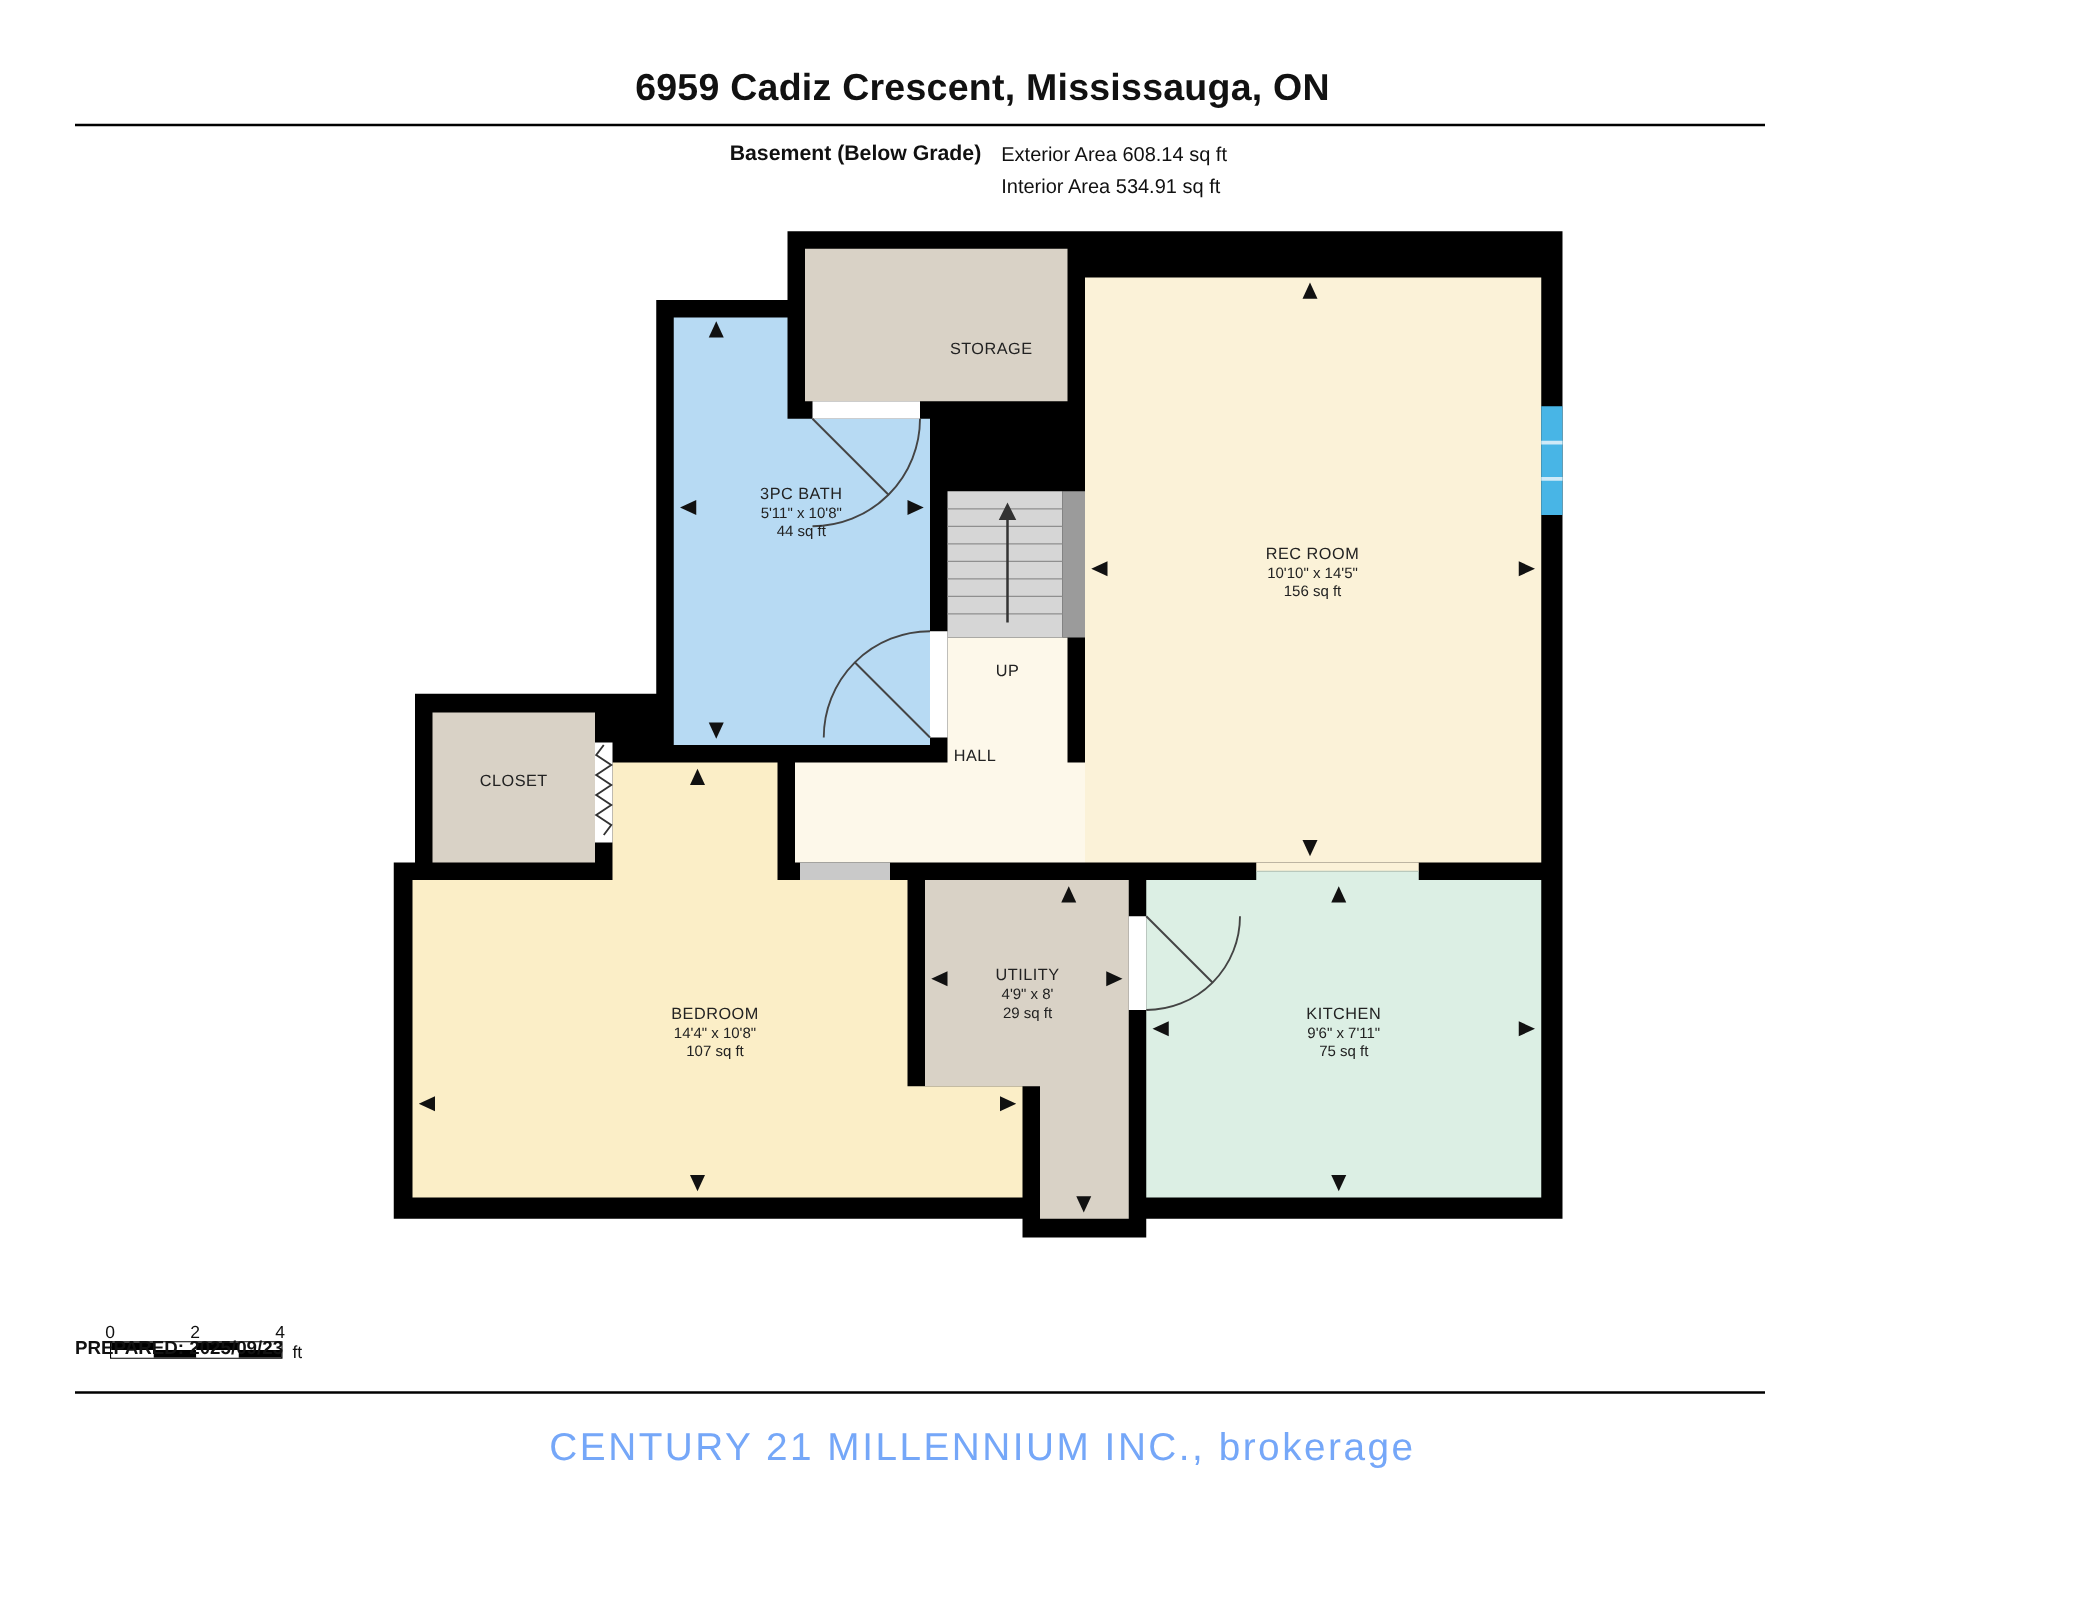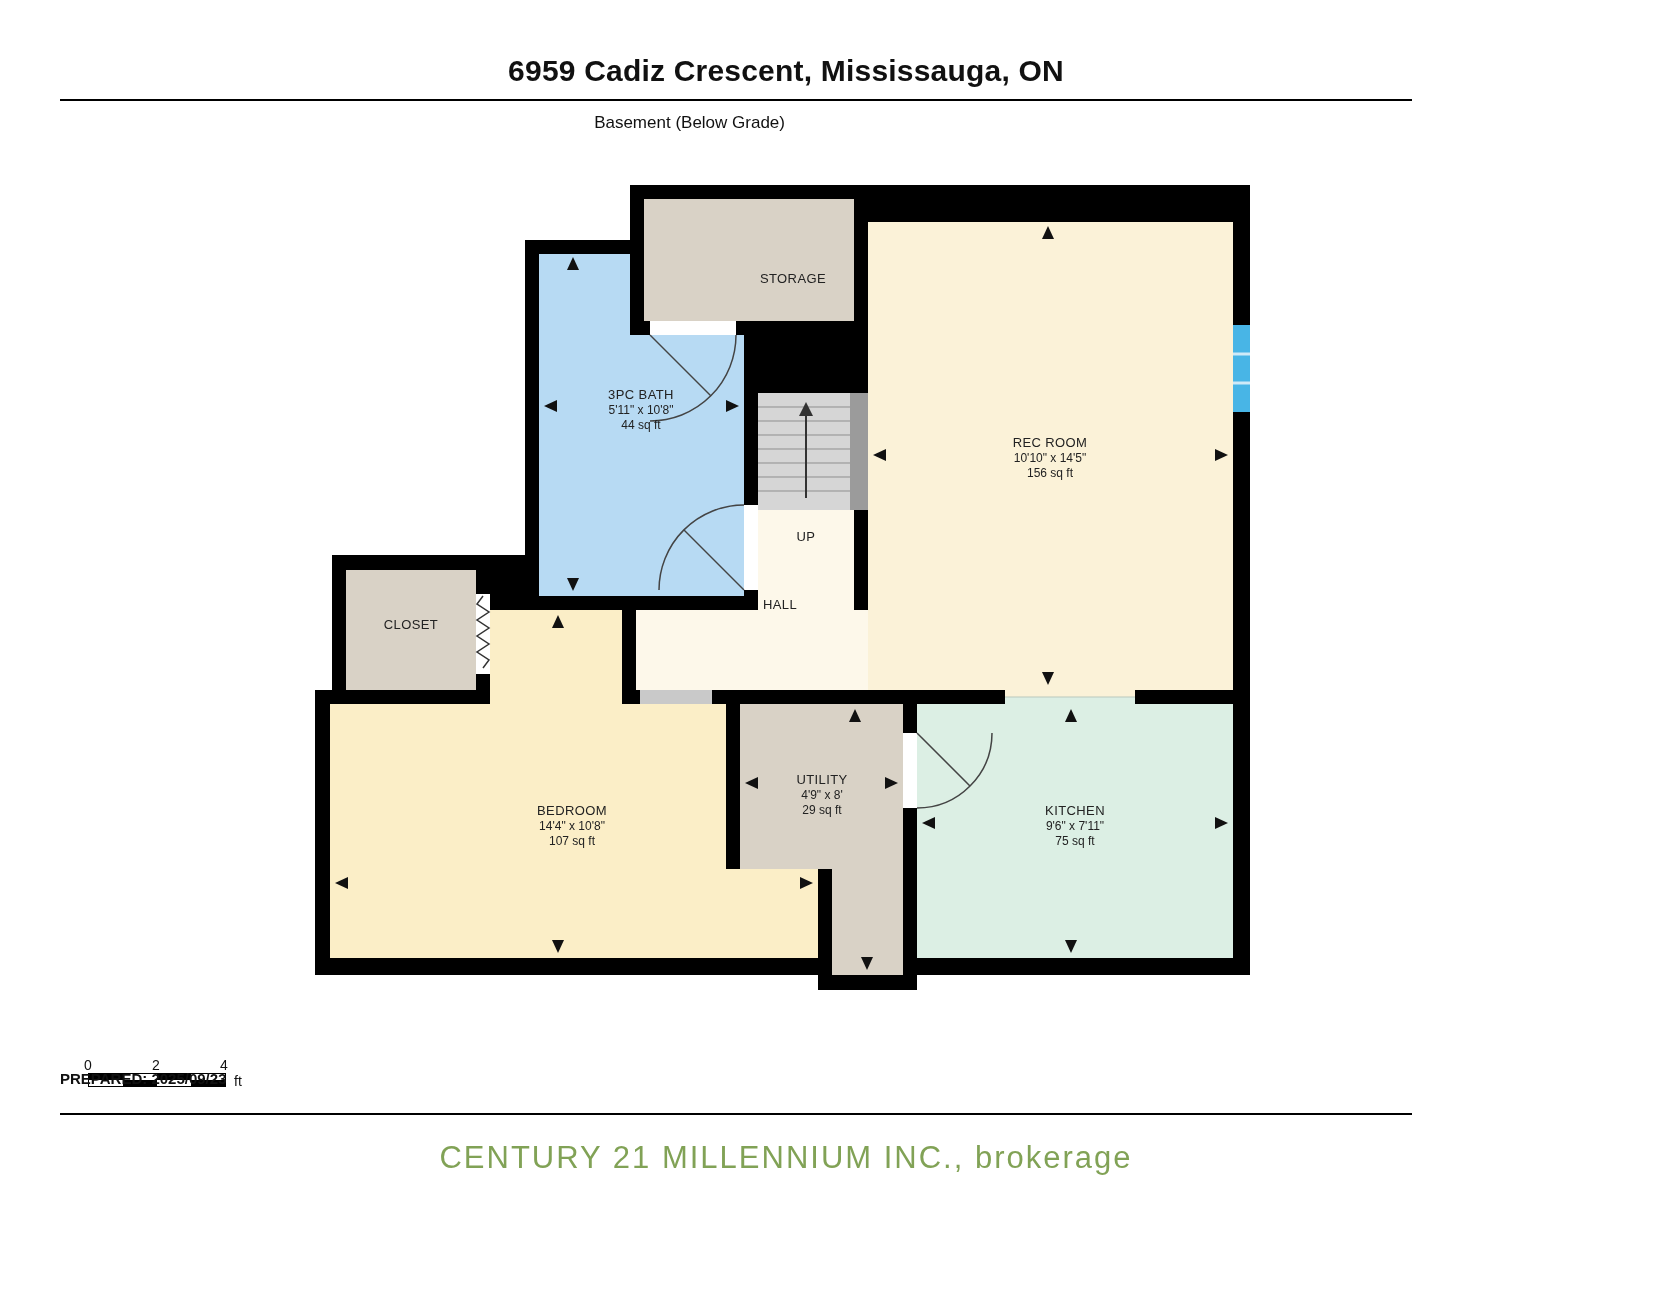--- a/index.html
+++ b/index.html
@@ -4,49 +4,53 @@
 <style>
   html,body{margin:0;padding:0;background:#fff;}
   .page{position:relative;width:1412px;height:1299px;background:#fff;overflow:hidden;
         font-family:"Liberation Sans",sans-serif;color:#111;}
   .title{position:absolute;top:54px;left:60px;width:1452px;margin:0;text-align:center;
          font-size:30px;font-weight:bold;letter-spacing:.2px;}
   .rule{position:absolute;left:60px;width:1452px;background:#000;}
   .rule-top{top:99px;height:2px;}
   .rule-bottom{top:1113px;height:2px;}
   .floor-label{position:absolute;top:113px;left:430px;width:355px;text-align:right;
-               font-size:17px;font-weight:normal;}
+               font-size:17px;font-weight:bold;}
   .areas{position:absolute;top:112px;left:801px;font-size:16px;line-height:25px;}
   .plan-svg{position:absolute;left:300px;top:170px;}
   svg text{font-family:"Liberation Sans",sans-serif;fill:#222;}
   .room-name{font-size:13px;letter-spacing:.4px;}
   .room-dims{font-size:12px;}
   .scalebar{position:absolute;left:88px;top:1057px;font-size:14px;}
   .sb-ticks{position:relative;height:16px;width:136px;}
   .sb-ticks span{position:absolute;transform:translateX(-50%);top:0;}
   .sb-bar{width:136px;height:12px;border:1px solid #000;display:grid;
           grid-template-columns:repeat(4,1fr);grid-template-rows:1fr 1fr;}
   .sb-bar i{display:block;}
   .c-b{background:#000;}.c-w{background:#fff;}
   .sb-unit{position:absolute;left:146px;top:16px;text-align:center;}
   .prepared{position:absolute;top:1070px;left:60px;width:1452px;text-align:left;
             font-size:15px;font-weight:600;}
   .compass{position:absolute;left:1408px;top:1040px;}
   .disclaimer{position:absolute;top:1124px;left:62px;font-size:15px;font-weight:bold;white-space:nowrap;}
   .watermark{position:absolute;top:1140px;left:60px;width:1452px;text-align:center;
-             font-size:31px;letter-spacing:2px;color:#4d7c0f;opacity:.7;font-weight:500;}
+             font-size:31px;letter-spacing:2px;color:#3b82f6;opacity:.7;font-weight:500;}
 </style>
 </head>
 <body>
 
 <div class="page">
 
   <h1 class="title">6959 Cadiz Crescent, Mississauga, ON</h1>
   <div class="rule rule-top"></div>
   <div class="floor-label">Basement (Below Grade)</div>
+  <div class="areas">
+    <div>Exterior Area 608.14 sq ft</div>
+    <div>Interior Area 534.91 sq ft</div>
+  </div>
 
   <svg class="plan-svg" width="970" height="840" viewBox="300 170 970 840" xmlns="http://www.w3.org/2000/svg">
 
     <path fill="#000000" d="M630,185 L1250,185 L1250,975 L917,975 L917,990 L818,990 L818,975 L315,975 L315,690 L332,690 L332,555 L525,555 L525,240 L630,240 Z"></path>
 
     <rect x="644" y="199" width="210" height="122" fill="#d9d2c6"></rect>
     <path fill="#b7daf3" d="M539,254 L630,254 L630,335 L744,335 L744,596 L539,596 Z"></path>
     <rect x="868" y="222" width="365" height="468" fill="#fbf2d8"></rect>
     <path fill="#fdf8ea" d="M758,510 L854,510 L854,610 L868,610 L868,690 L636,690 L636,610 L758,610 Z"></path>
     <rect x="346" y="570" width="130" height="120" fill="#d9d2c6"></rect>

